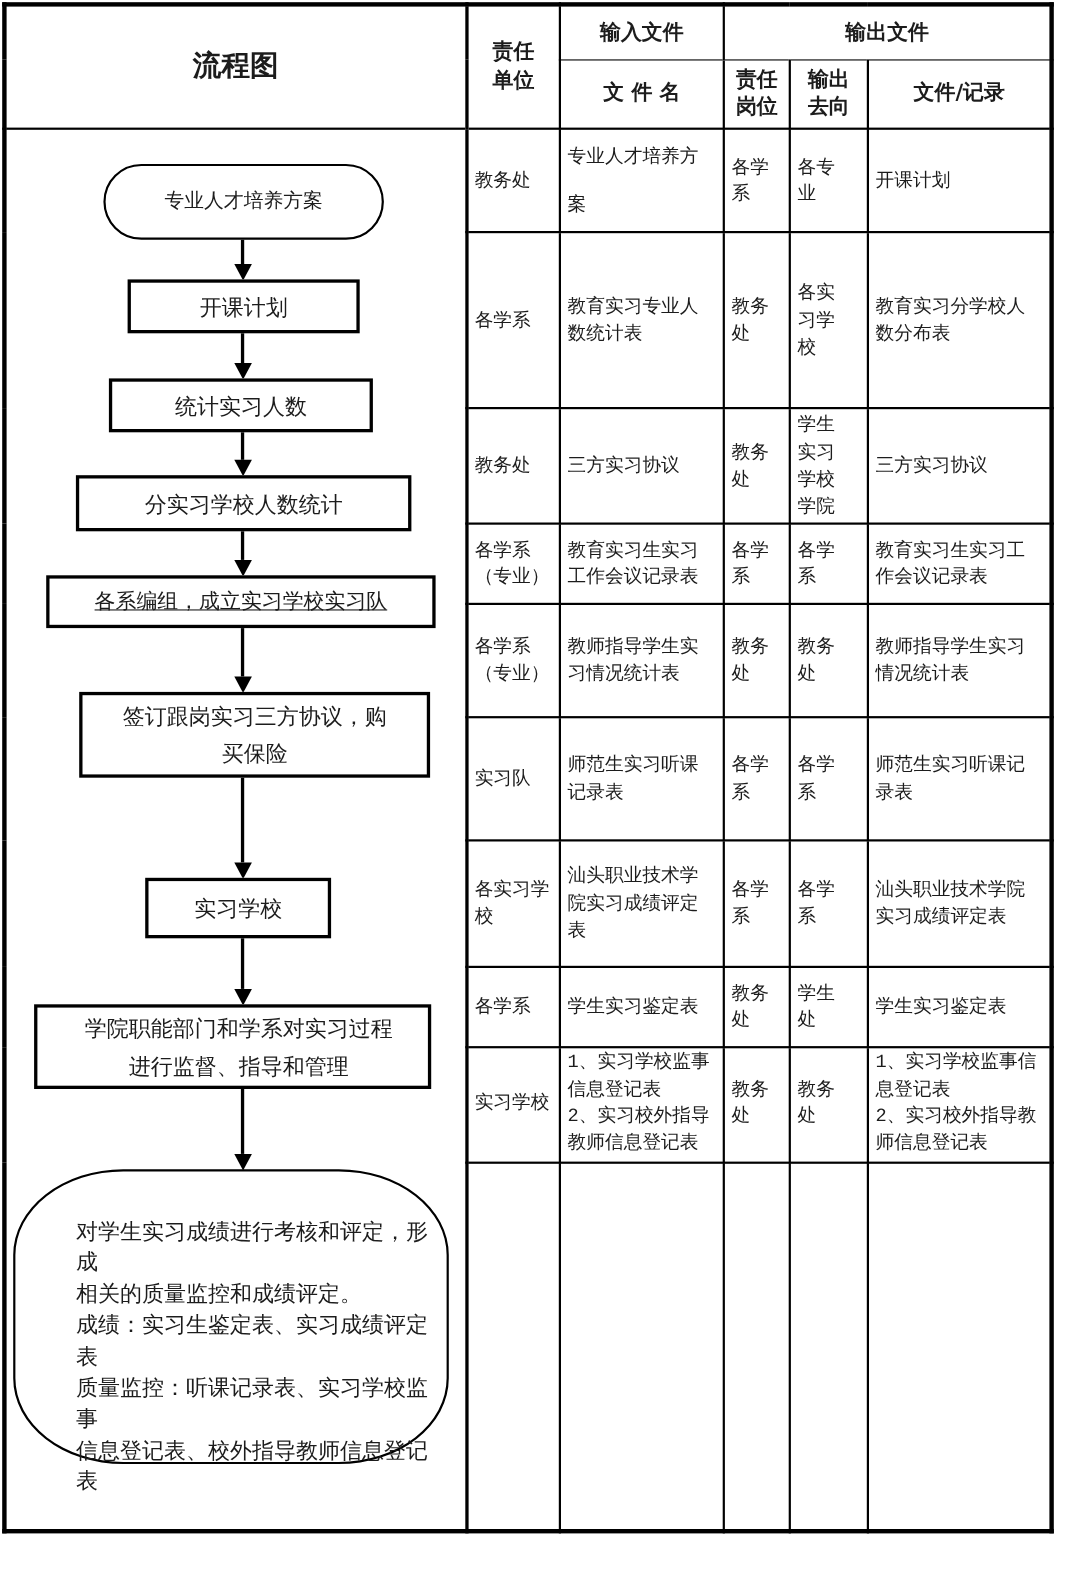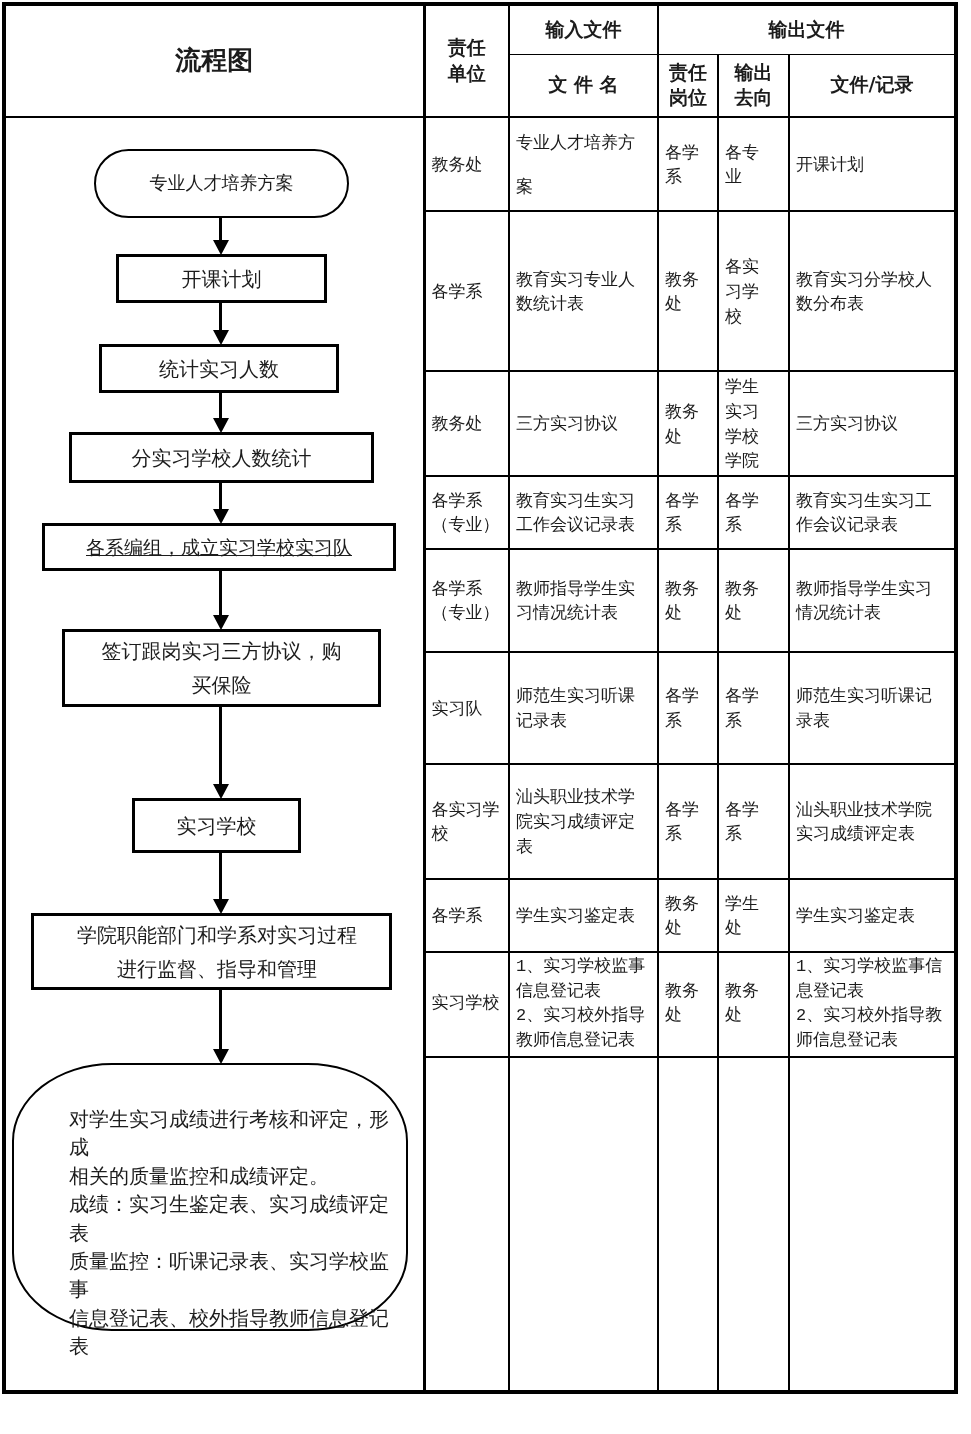--- a/index.html
+++ b/index.html
@@ -113,21 +113,21 @@
       <div class="node" style="left:63px; top:314px; width:305px; height:51px;">分实习学校人数统计</div>
       <div class="arrow" style="left:207px; top:365px; height:41px;">
         <div class="shaft" style="height:26px;"></div><div class="head"></div>
       </div>
 
       <div class="node" style="left:36px; top:405px; width:354px; height:48px; font-size:19px;text-decoration:underline;">各系编组，成立实习学校实习队</div>
       <div class="arrow" style="left:207px; top:453px; height:59px;">
         <div class="shaft" style="height:44px;"></div><div class="head"></div>
       </div>
 
-      <div class="node" style="left:56px; top:511px; width:319px; height:78px;">签订跟岗实习三方协议，购
+      <div class="node" style="left:66px; top:511px; width:319px; height:78px;">签订跟岗实习三方协议，购
 买保险</div>
       <div class="arrow" style="left:207px; top:589px; height:92px;">
         <div class="shaft" style="height:77px;"></div><div class="head"></div>
       </div>
 
       <div class="node" style="left:126px; top:680px; width:169px; height:55px;">实习学校</div>
       <div class="arrow" style="left:207px; top:735px; height:61px;">
         <div class="shaft" style="height:46px;"></div><div class="head"></div>
       </div>
 

